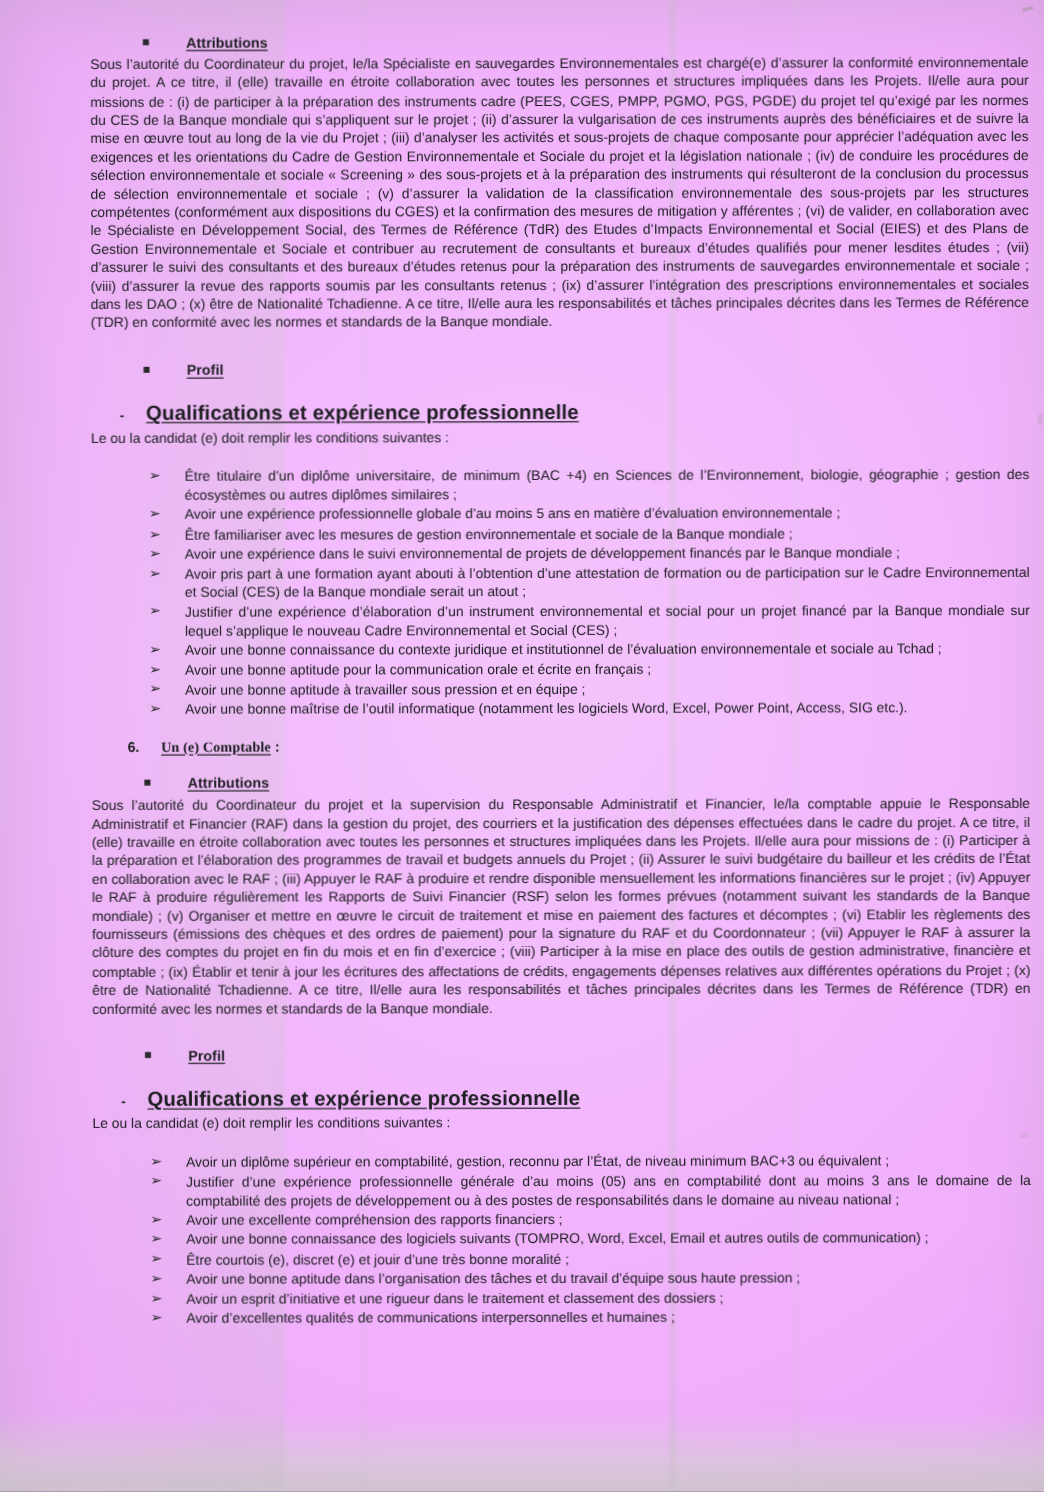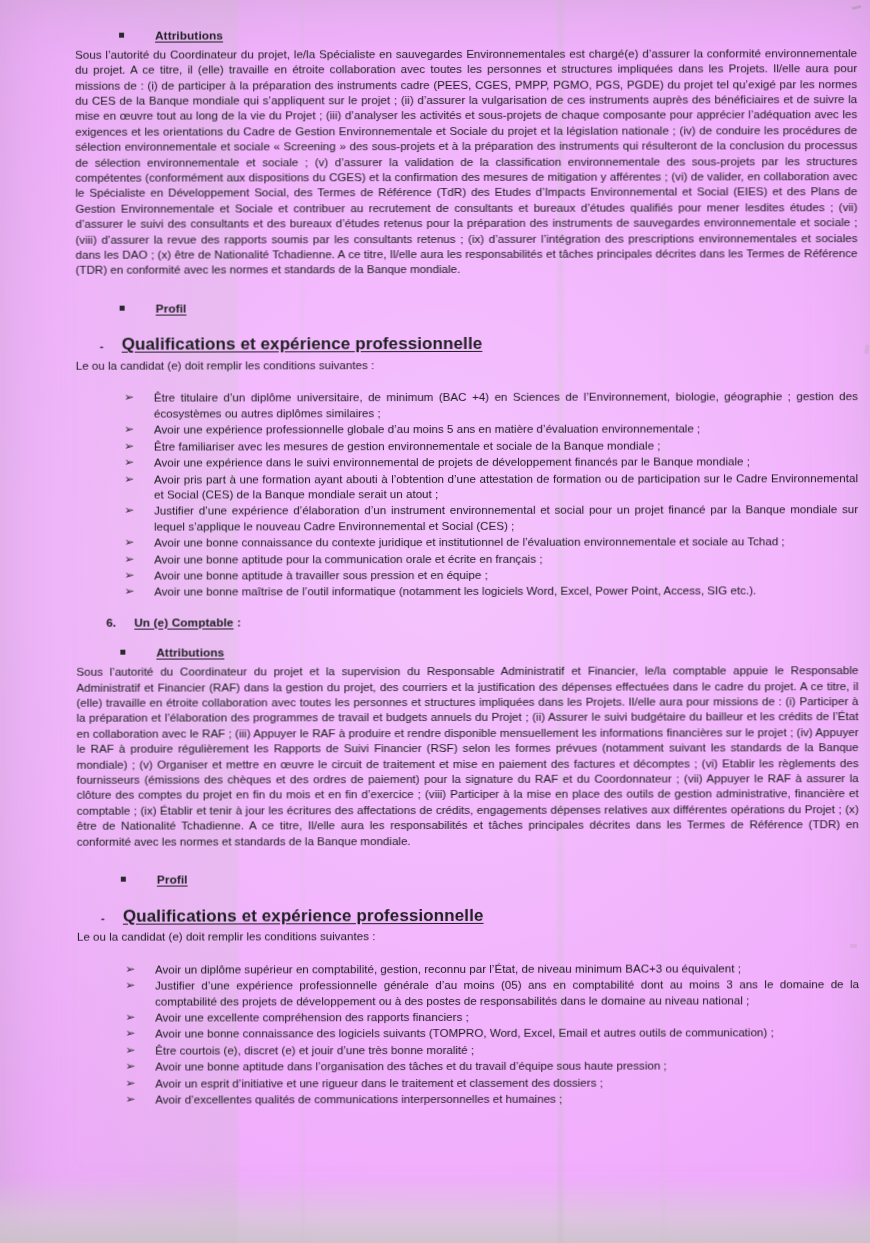--- a/index.html
+++ b/index.html
@@ -170,20 +170,21 @@
     font-size: 11.8px;
   }
   .num-head .num-label {
     font-weight: bold;
     font-size: 11.8px;
     letter-spacing: .1px;
   }
   .num-head .num-label u {
     text-decoration: underline;
     text-underline-offset: 2px;
+    font-family: Liberation Serif, serif;
   }
 
   
   .arrow-list {
     list-style: none;
     margin: 0;
     padding: 0 0 0 48px;
   }
   .arrow-list li {
     display: flex;

